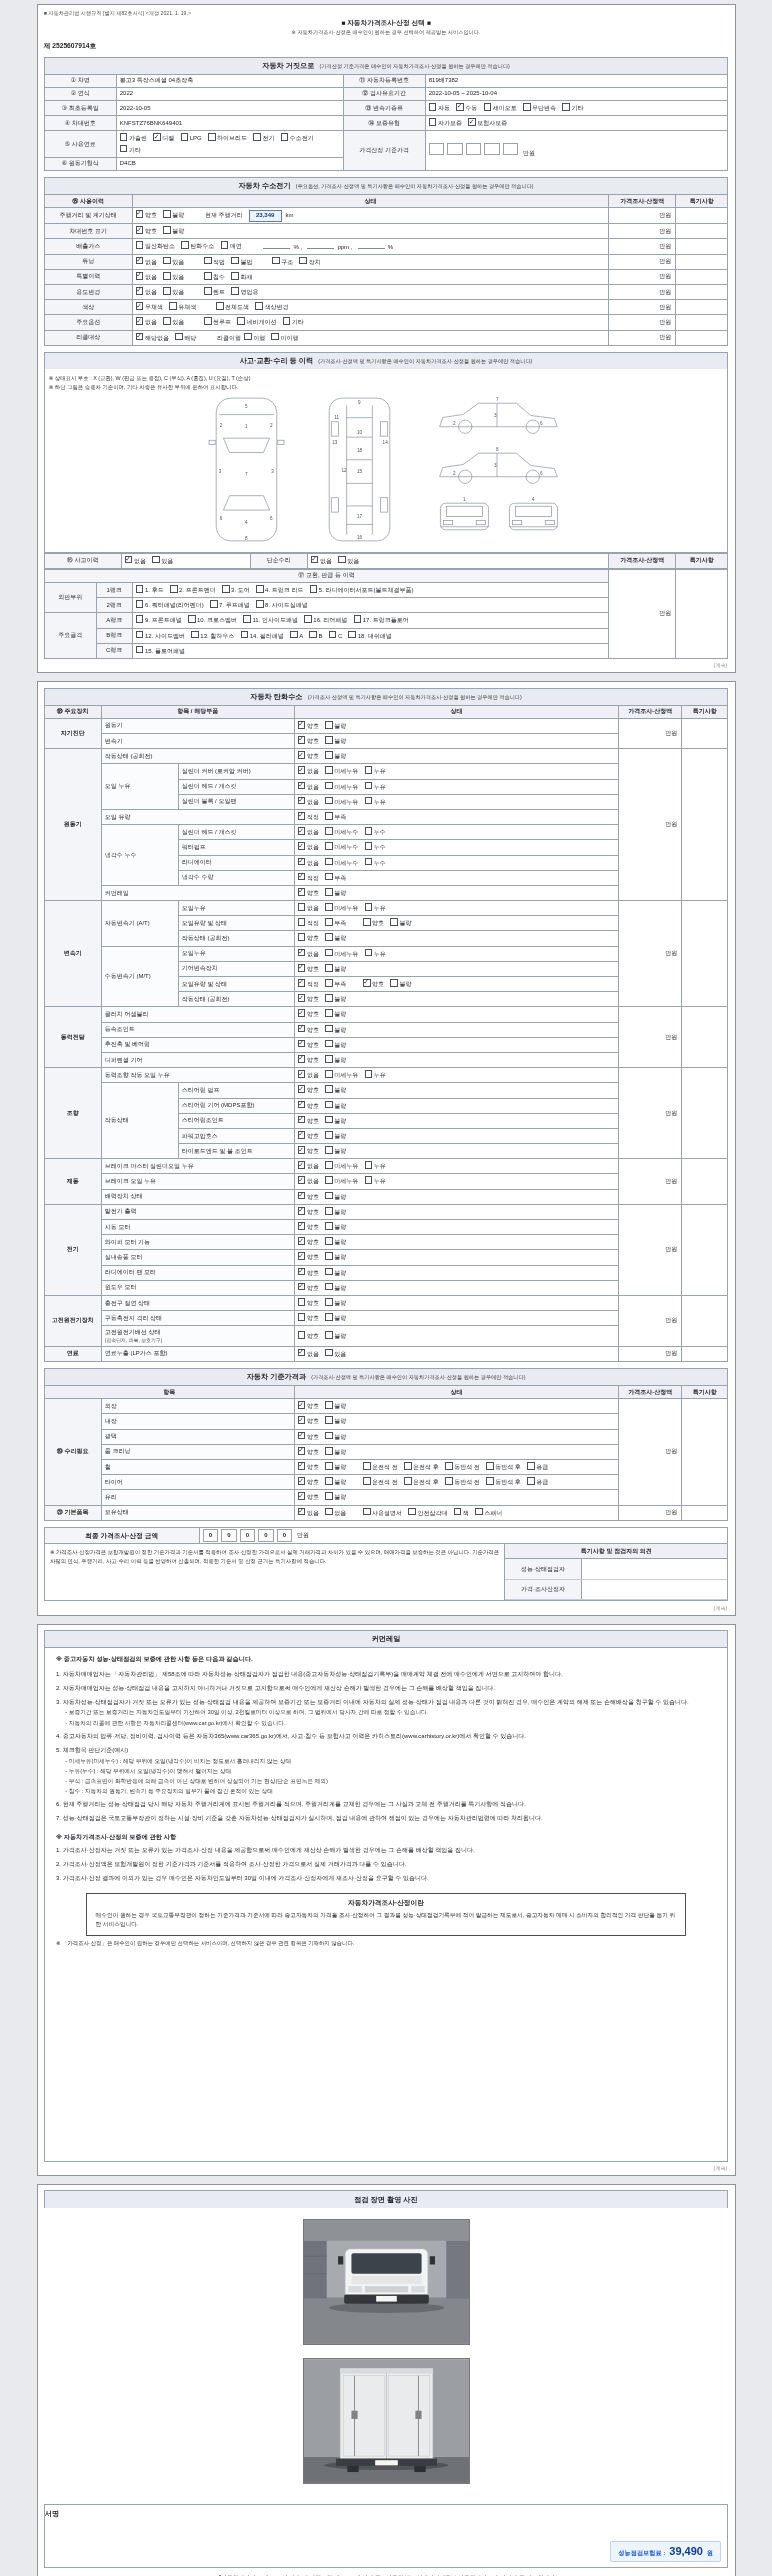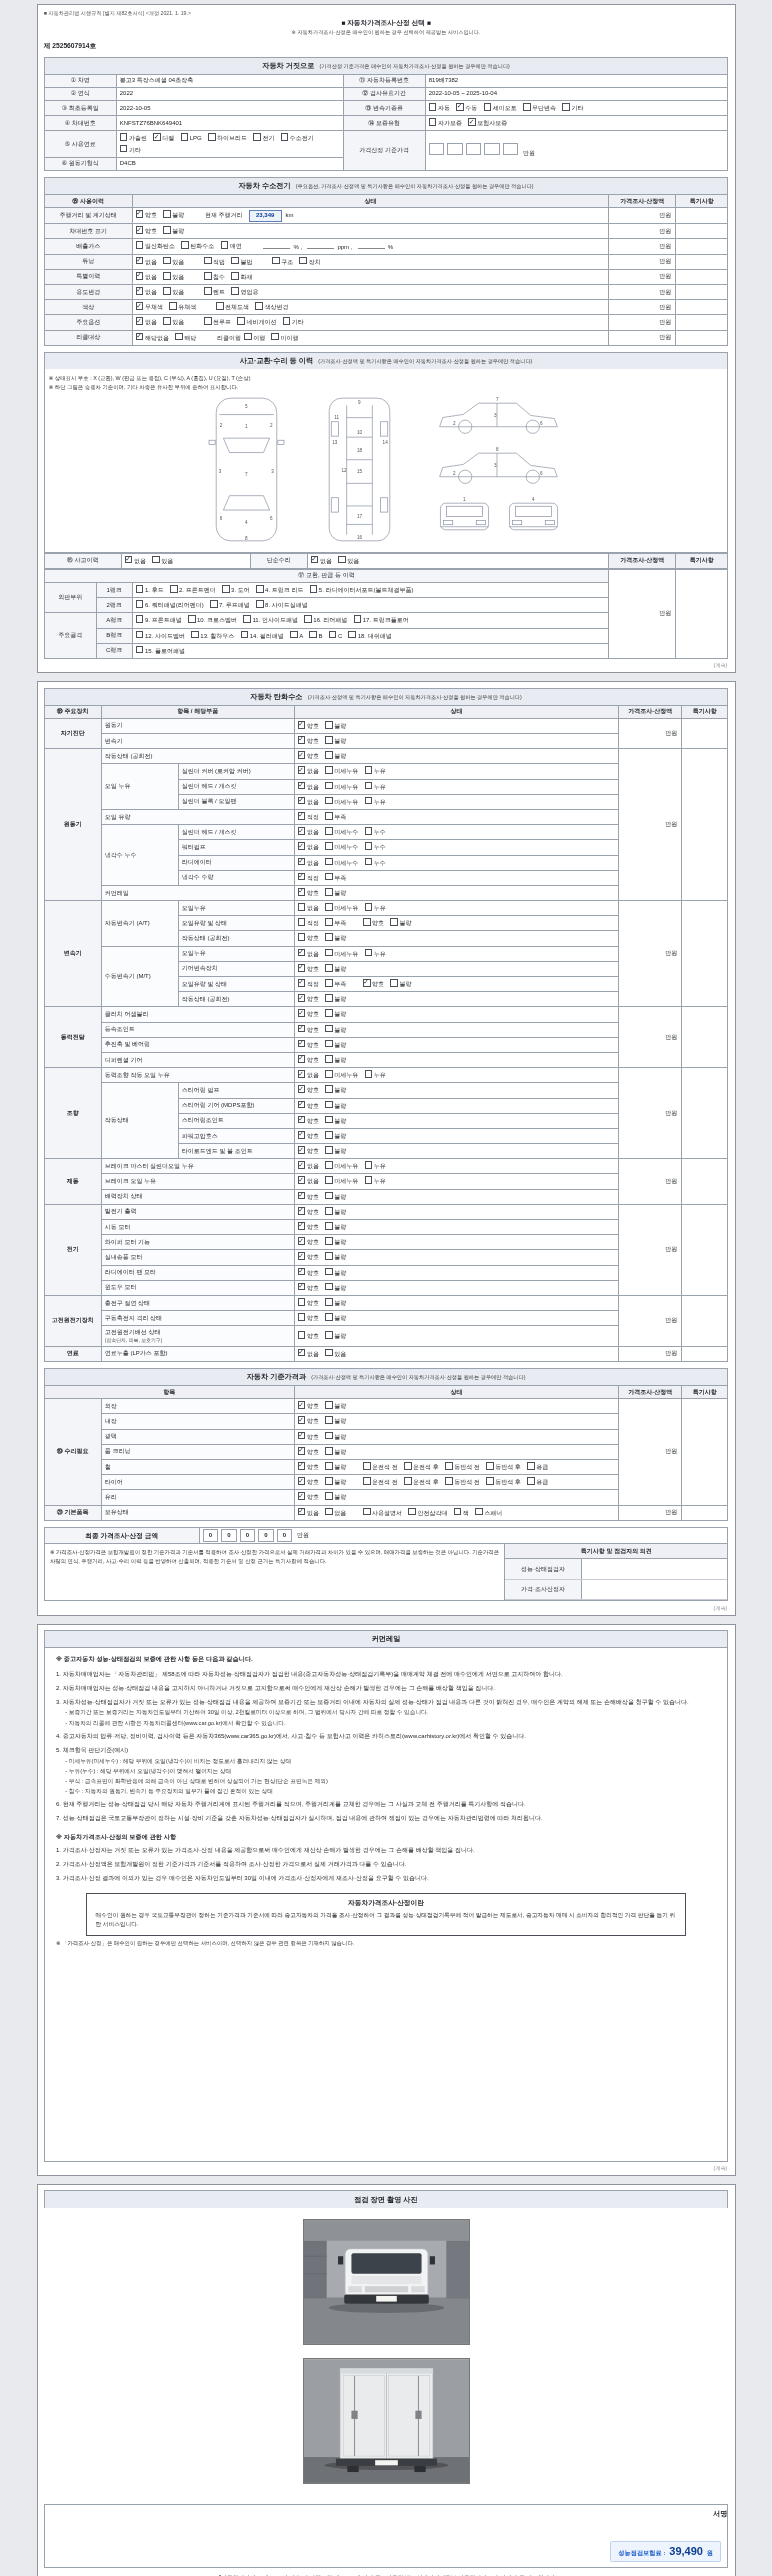--- a/index.html
+++ b/index.html
@@ -57,21 +57,21 @@
   .nitem{margin:4.1px 0;font-size:6px;line-height:1.65;}
   .nsub{margin:1px 0 1px 9.3px;font-size:5.7px;color:#333;line-height:1.6;}
   .pricing-head{font-weight:bold;font-size:6.2px;margin:9.3px 0 4.1px;}
   .def-box{border:0.8px solid #4a4f58;margin:8.2px auto 4.1px;width:88%;padding:5.2px 8.2px;}
   .def-box-title{text-align:center;font-weight:bold;font-size:6.7px;margin-bottom:3.1px;}
   .def-box-text{font-size:5.7px;line-height:1.7;color:#222;}
   .tail-note{font-size:5.4px;color:#333;margin-top:4.1px;text-align:left;}
   .photos{display:flex;flex-direction:column;align-items:center;gap:13.4px;padding:11.3px 0;}
   .photo{border:0.5px solid #777;line-height:0;}
   .sign-box{border:0.5px solid #9aa2ad;min-height:62px;position:relative;margin-top:8.2px;}
-  .sign-title{text-align:right;font-weight:bold;font-size:7.2px;padding-top:4.1px;}
+  .sign-title{text-align:left;font-weight:bold;font-size:7.2px;padding-top:4.1px;}
   .insurance{position:absolute;right:6.2px;bottom:5.2px;background:#eef4fd;border:0.5px solid #bcd2ef;
     border-radius:1.5px;padding:2.6px 7.2px;color:#1b5cc8;font-weight:bold;font-size:6.2px;}
   .insurance .amount{font-size:11px;margin:0 2.1px;color:#0b3d91;}
   .footer{margin-top:7.2px;text-align:center;}
   .footer-line1{font-size:5.7px;font-weight:bold;color:#222;}
   .footer-line2{font-size:5.2px;color:#444;margin-top:2.1px;}
 </style>
 </head>
 <body>
 

